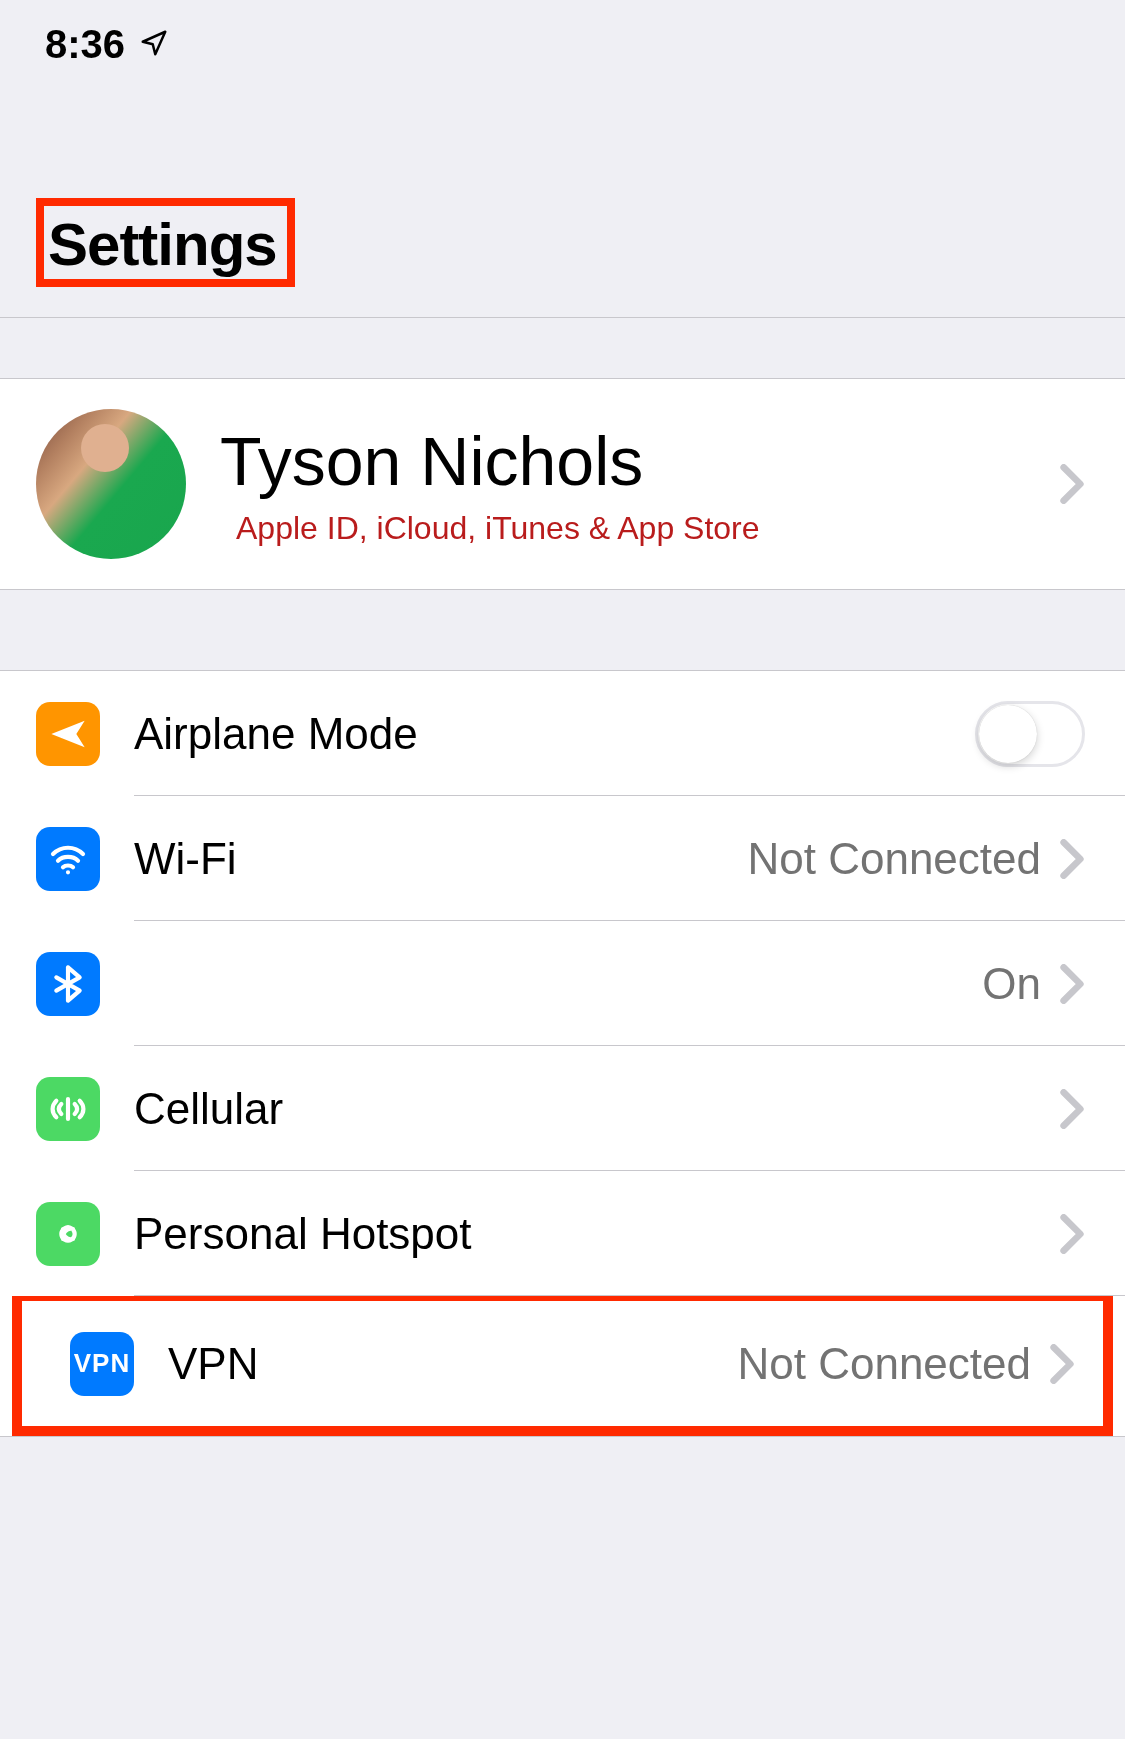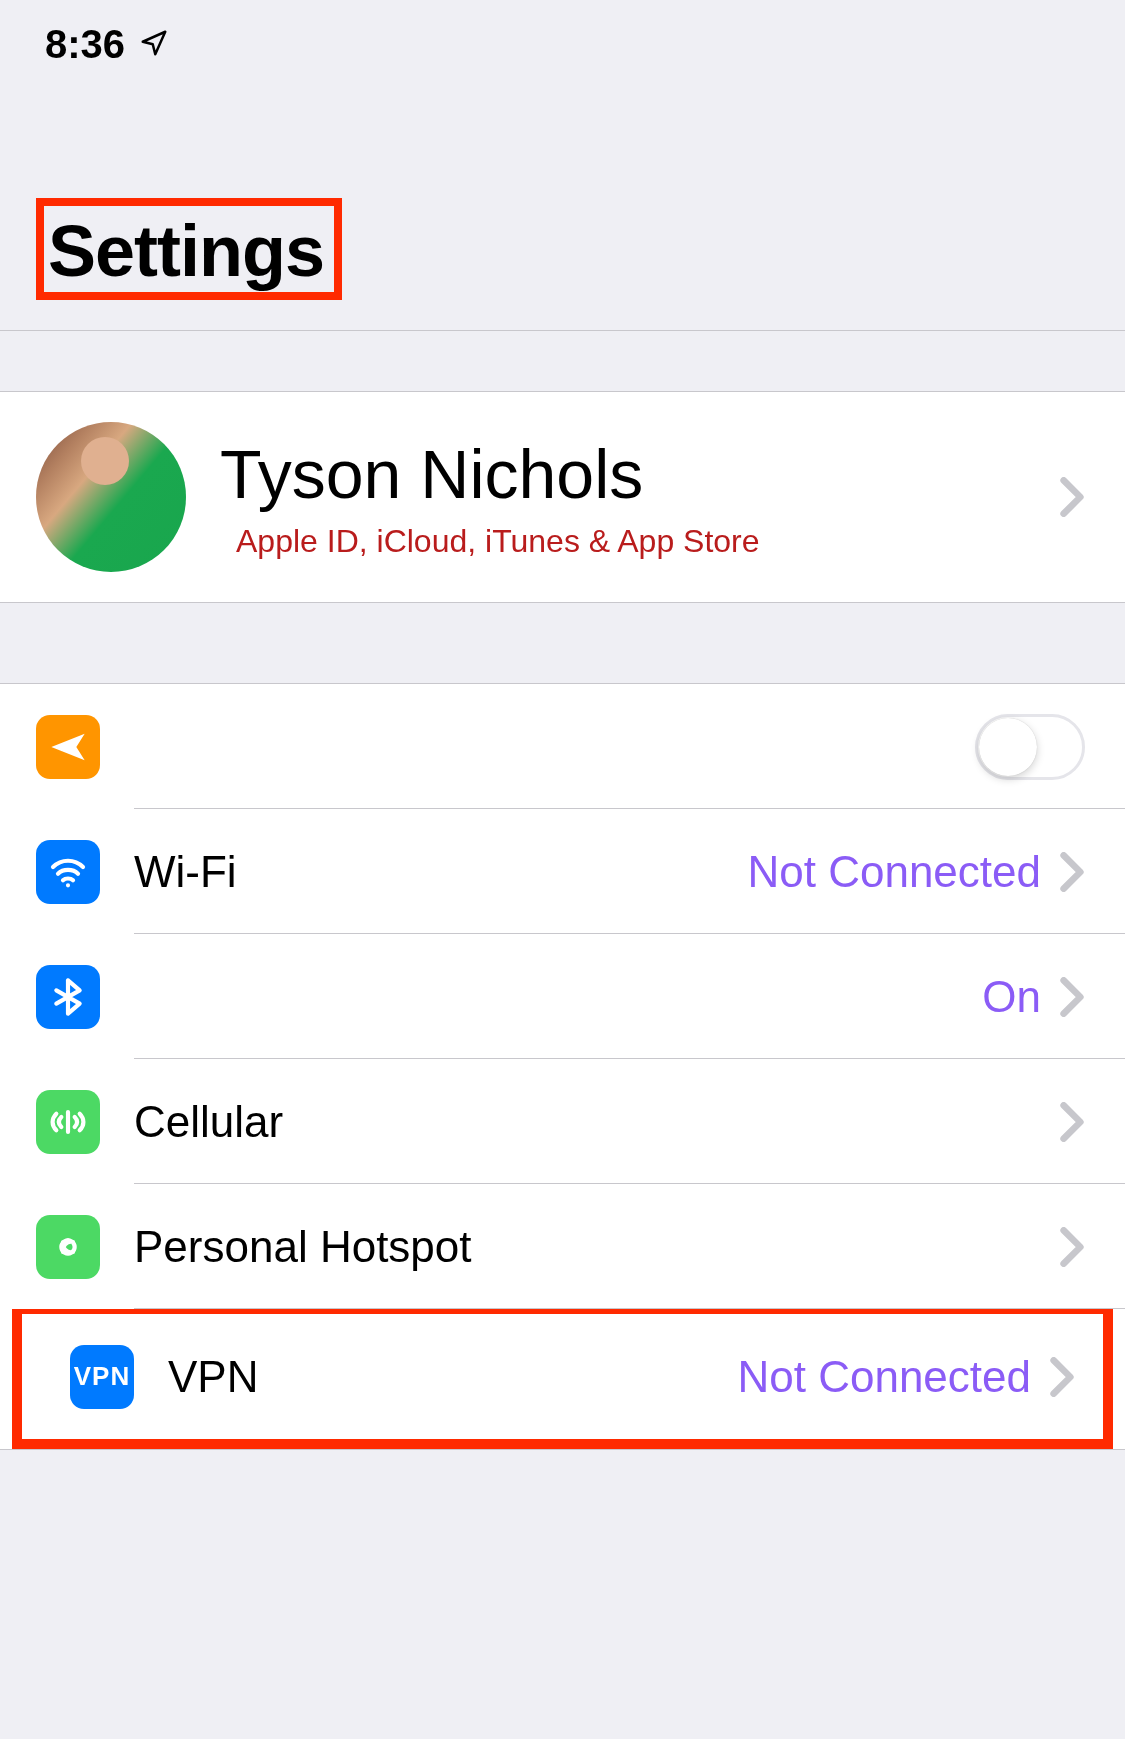--- a/index.html
+++ b/index.html
@@ -40,21 +40,21 @@
   .battery-fill{height:100%;width:33%;background:#4cd964;border-radius:3px;}
   .battery-bolt{position:absolute;left:50%;top:50%;transform:translate(-50%,-50%);font-size:22px;color:#000;}
 
   
   .large-title-wrap{
     padding:110px 0 30px 36px;
     border-bottom:1px solid #c8c7cc;
     background:#efeff4;
   }
   .large-title{
-    font-size:72px;
+    font-size:60px;
     font-weight:800;
     letter-spacing:-1px;
     display:inline-block;
     padding:4px 10px 0 4px;
   }
   .highlight-box{
     border:8px solid #ff2a00;
   }
 
   
@@ -107,21 +107,21 @@
     width:64px;height:64px;border-radius:14px;
     display:flex;align-items:center;justify-content:center;
     flex-shrink:0;color:#fff;
   }
   .icon-box svg{width:40px;height:40px;}
   .list-row .row-label{
     font-size:44px;flex:0 0 auto;margin-left:34px;font-weight:400;
   }
   .list-row .row-spacer{flex:1;}
   .list-row .row-detail{
-    font-size:44px;color:#8b5cf6;margin-right:18px;
+    font-size:44px;color:#737373;margin-right:18px;
   }
   .divider{
     position:absolute;bottom:0;left:134px;right:0;height:1px;background:#c8c7cc;
   }
   .list-row:last-child .divider{display:none;}
 
   
   .bg-orange{background:#ff9500;}
   .bg-blue{background:#007aff;}
   .bg-green{background:#4cd964;}
@@ -183,20 +183,21 @@
 <div class="group-gap small"></div>
 
 <div class="group">
 
   <div class="list-row">
     <div class="icon-box bg-orange">
       <svg viewBox="0 0 24 24">
           <path d="M2 12 L22 4 L17 12 L22 20 L2 12 Z M10 12 L6 18" fill="#fff"></path>
         </svg>
     </div>
+    <span class="row-label">Airplane Mode</span>
     <span class="row-spacer"></span>
     <div class="switch">
       <div class="switch-knob"></div>
     </div>
     <div class="divider"></div>
   </div>
 
   <div class="list-row">
     <div class="icon-box bg-blue">
       <svg viewBox="0 0 24 24">

